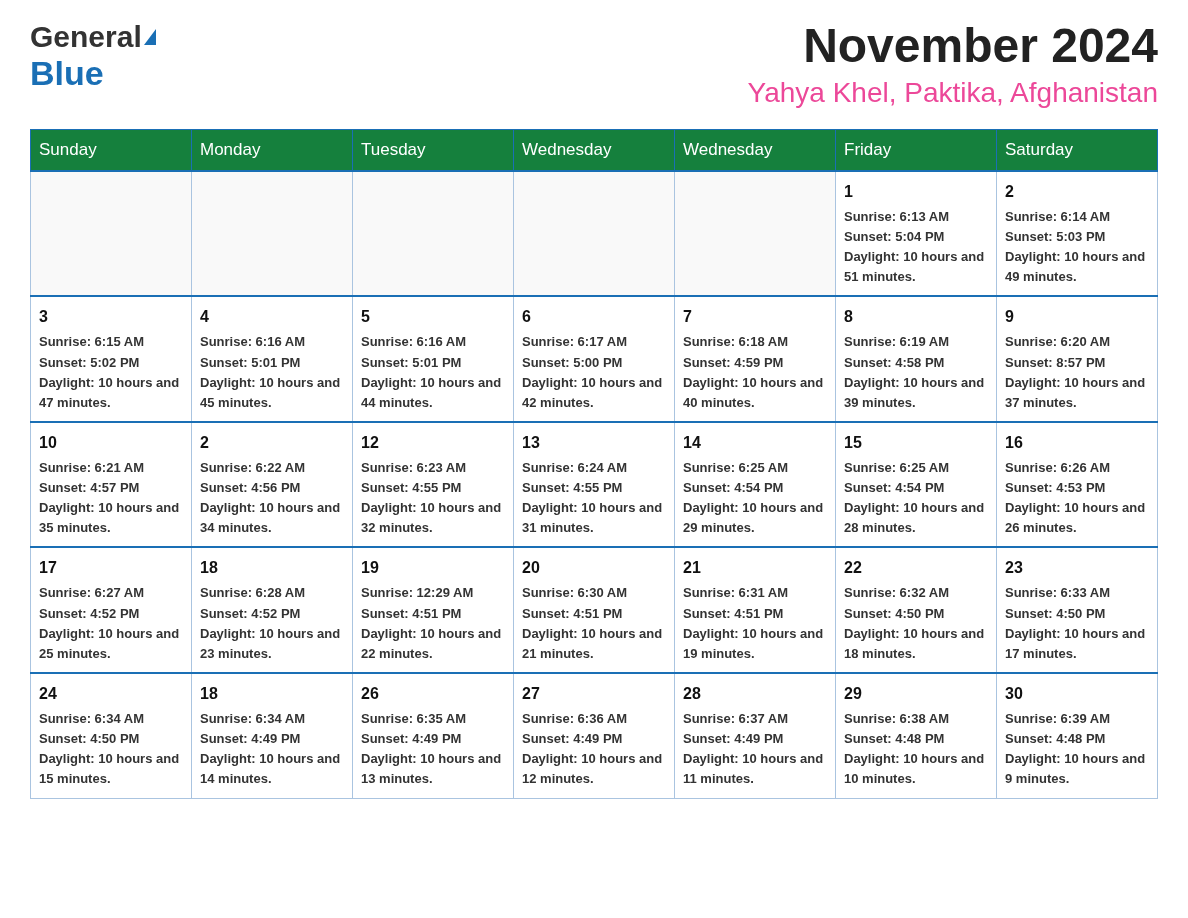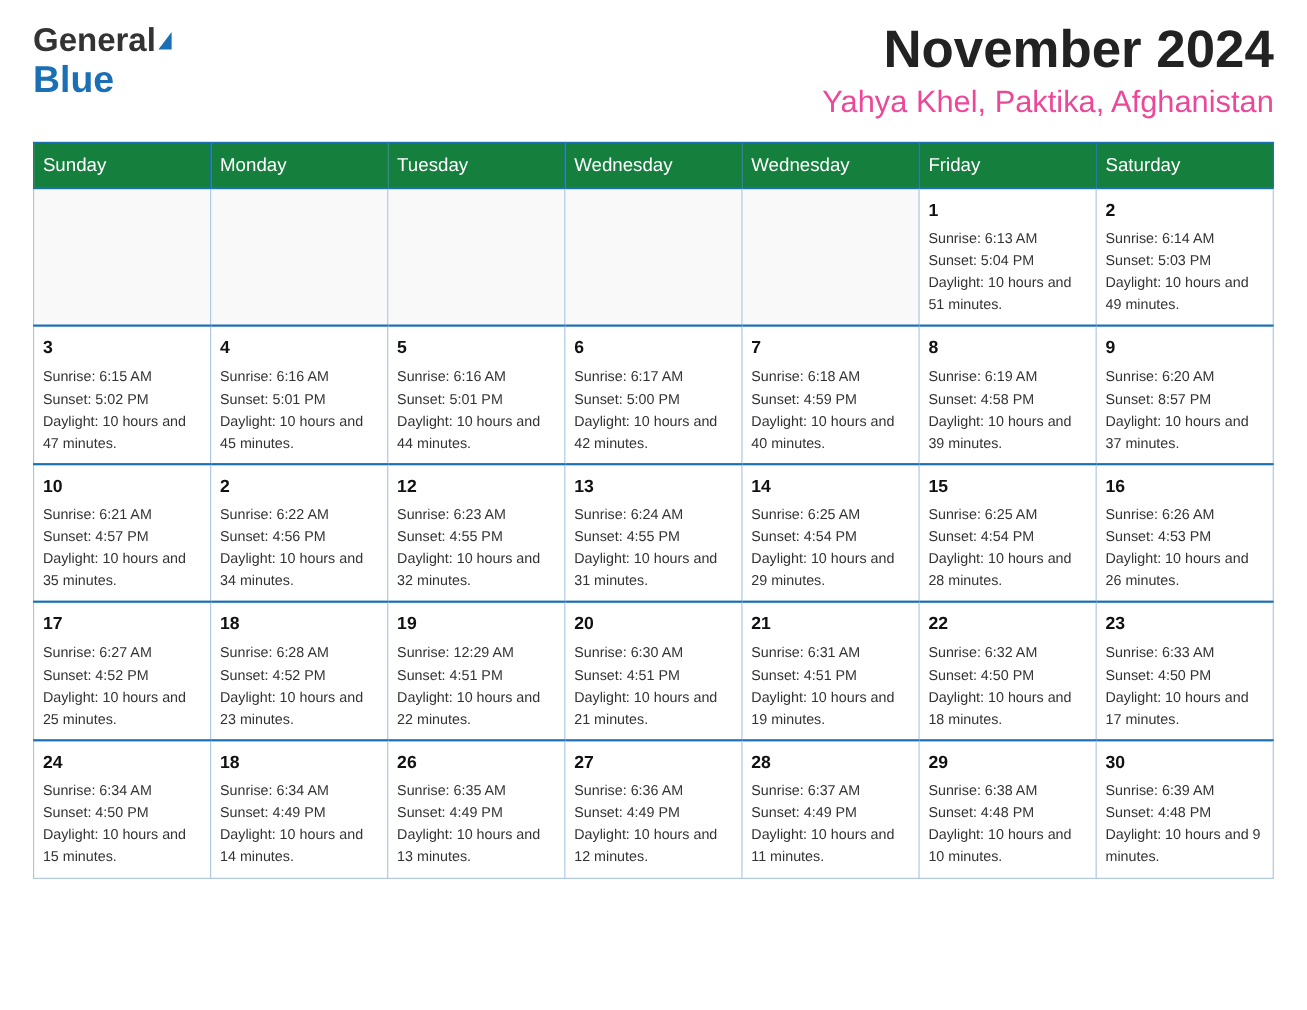--- a/index.html
+++ b/index.html
@@ -67,20 +67,21 @@
       font-size: 16px;
       font-weight: bold;
       color: #111;
       display: block;
       margin-bottom: 3px;
     }
     .day-info {
       font-size: 13px;
       color: #333;
       line-height: 1.55;
+      font-weight: bold;
     }
     .empty-cell {
       background: #f9f9f9;
     }
     .logo-row {
       display: flex;
       align-items: center;
       gap: 0;
     }
     .logo-text-general {

